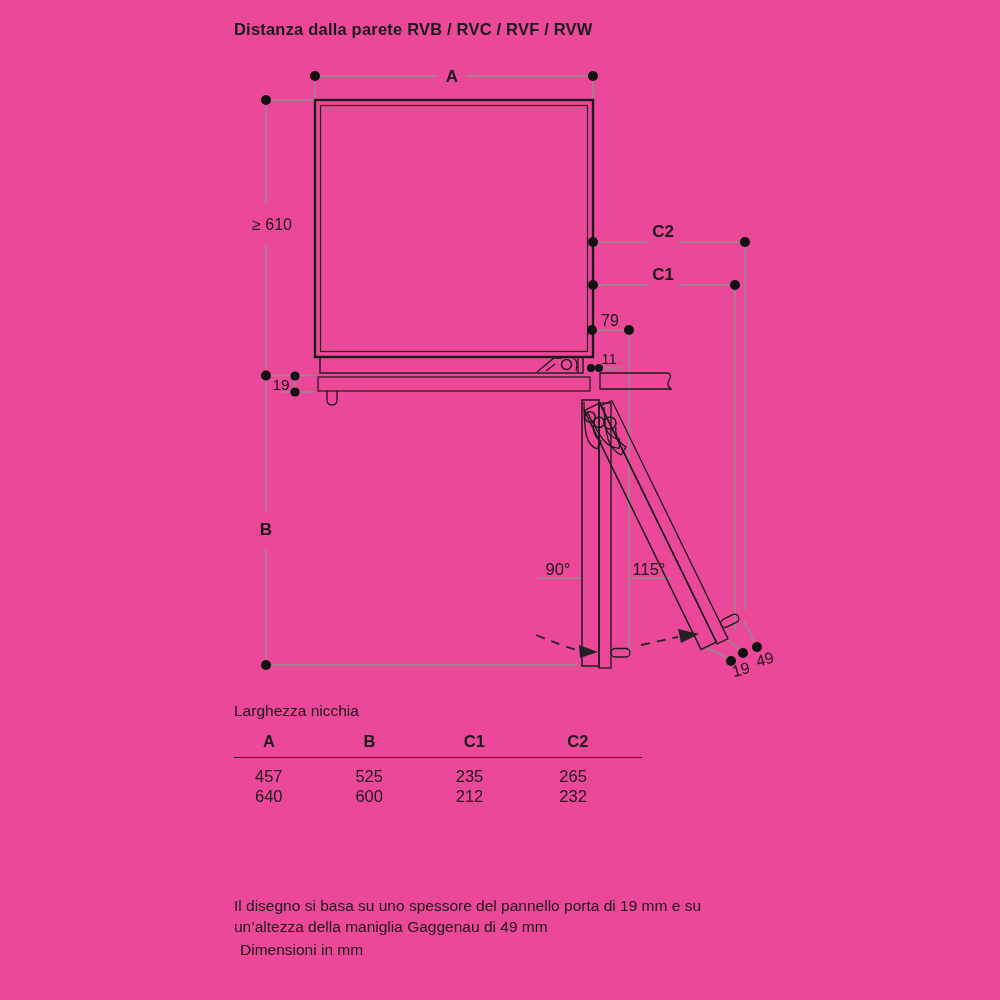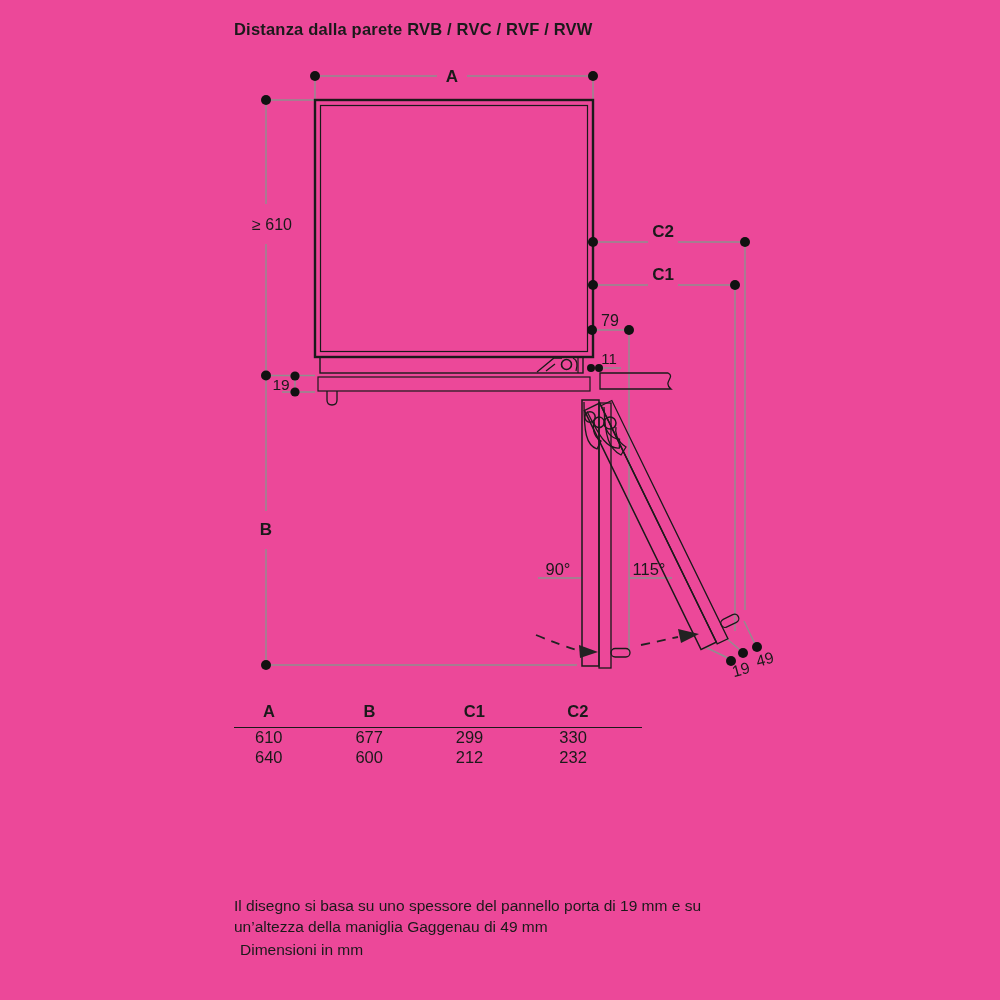--- a/index.html
+++ b/index.html
@@ -126,35 +126,36 @@
       <text x="281" y="390" font-size="15.5">19</text>
       <text x="266" y="535" class="dim-label-bold">B</text>
       <text x="558" y="575" font-size="16.5">90°</text>
       <text x="649" y="575" font-size="16.5">115°</text>
       <text x="741" y="675" class="dim-label" transform="rotate(-15 741 670)">19</text>
       <text x="765" y="665" class="dim-label" transform="rotate(-15 764 660)">49</text>
     </g>
   </svg>
 
   <div class="table-block">
+    <p class="table-title">Larghezza nicchia</p>
     <table class="ntable">
       <thead>
         <tr>
           <th>A</th>
           <th>B</th>
           <th>C1</th>
           <th>C2</th>
         </tr>
       </thead>
       <tbody>
-        <tr>
-          <td>610</td>
-          <td>677</td>
-          <td>299</td>
-          <td>330</td>
+        <tr class="first-row">
+          <td>457</td>
+          <td>525</td>
+          <td>235</td>
+          <td>265</td>
         </tr>
         <tr>
           <td>640</td>
           <td>600</td>
           <td>212</td>
           <td>232</td>
         </tr>
       </tbody>
     </table>
   </div>

